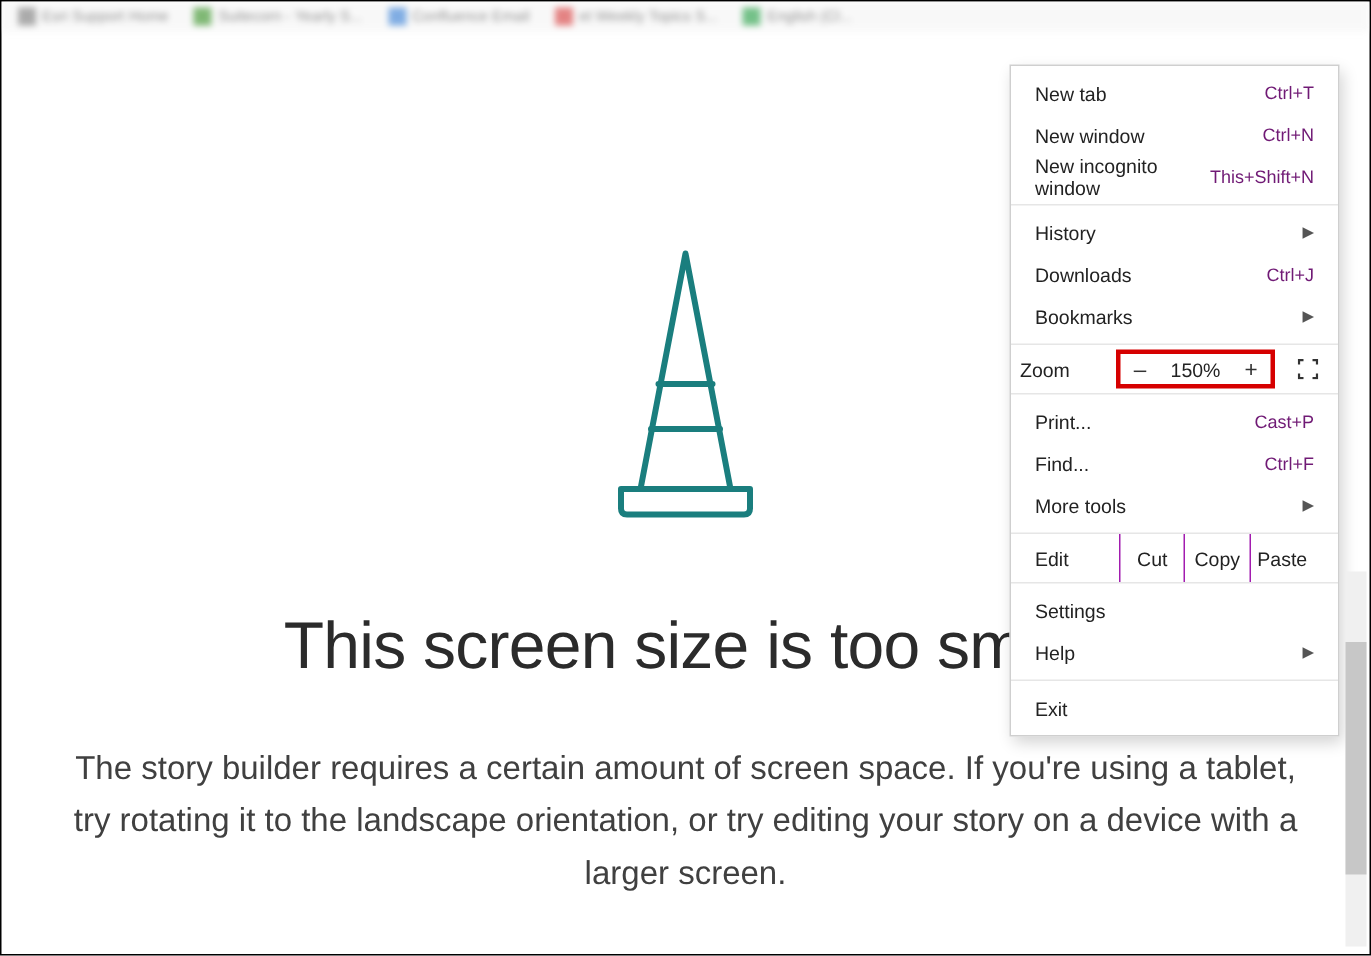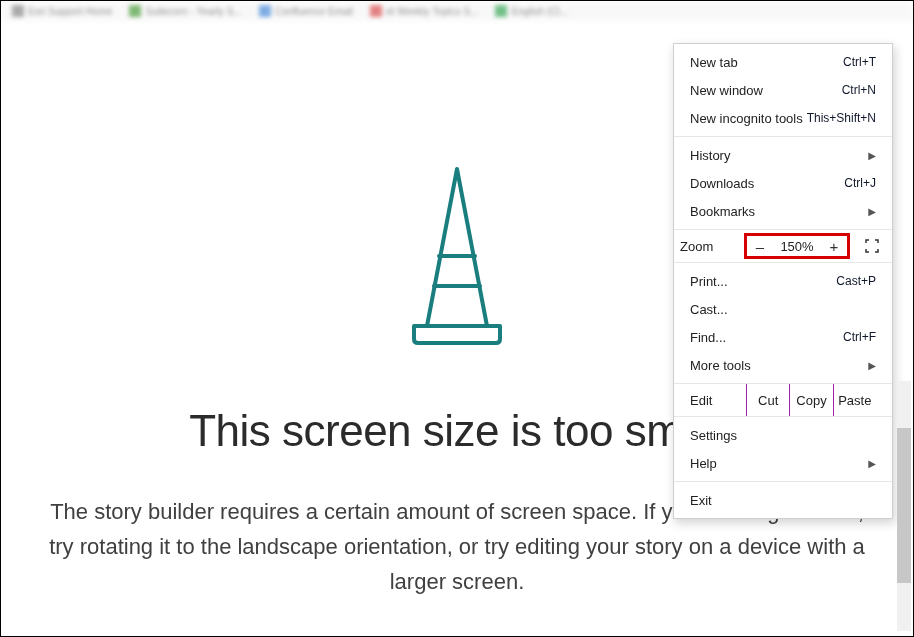--- a/index.html
+++ b/index.html
@@ -68,21 +68,21 @@
     .menu-sect { padding: 4px 0; }
     .menu-sep { border-top: 1px solid #e6e6e6; }
     .menu-item {
       display: flex;
       justify-content: space-between;
       align-items: center;
       padding: 5px 16px;
       cursor: default;
       height: 28px;
     }
-    .menu-item .shortcut { color: #0f172a; font-size: 12px; }
+    .menu-item .shortcut { color: #701a75; font-size: 12px; }
     .menu-item .arrow { color: #555; font-size: 10px; margin-left: auto; }
     .zoom-row {
       display: flex;
       align-items: center;
       padding: 3px 8px 3px 6px;
       height: 32px;
     }
     .zoom-lbl { flex: 0 0 auto; }
     .zoom-box {
       display: flex;
@@ -187,21 +187,21 @@
   <div class="menu-sect">
     <div class="menu-item">
         <span>New tab</span>
         <span class="shortcut">Ctrl+T</span>
       </div>
     <div class="menu-item">
         <span>New window</span>
         <span class="shortcut">Ctrl+N</span>
       </div>
     <div class="menu-item">
-        <span>New incognito tools</span>
+        <span>New incognito window</span>
         <span class="shortcut">This+Shift+N</span>
       </div>
   </div>
   <div class="menu-sep"></div>
   <div class="menu-sect">
     <div class="menu-item">
         <span>History</span>
         <span class="arrow">▶</span>
       </div>
     <div class="menu-item">
@@ -229,23 +229,20 @@
         </svg>
     </div>
   </div>
   <div class="menu-sep"></div>
   <div class="menu-sect">
     <div class="menu-item">
         <span>Print...</span>
         <span class="shortcut">Cast+P</span>
       </div>
     <div class="menu-item">
-        <span>Cast...</span>
-      </div>
-    <div class="menu-item">
         <span>Find...</span>
         <span class="shortcut">Ctrl+F</span>
       </div>
     <div class="menu-item">
         <span>More tools</span>
         <span class="arrow">▶</span>
       </div>
   </div>
   <div class="menu-sep"></div>
   <div class="edit-row">

